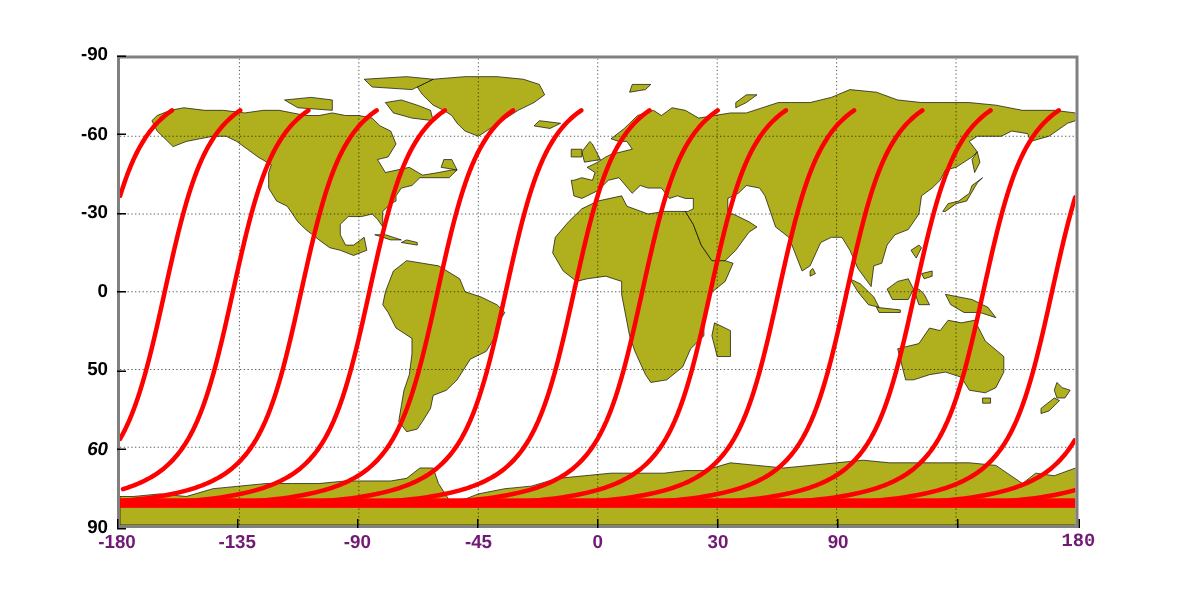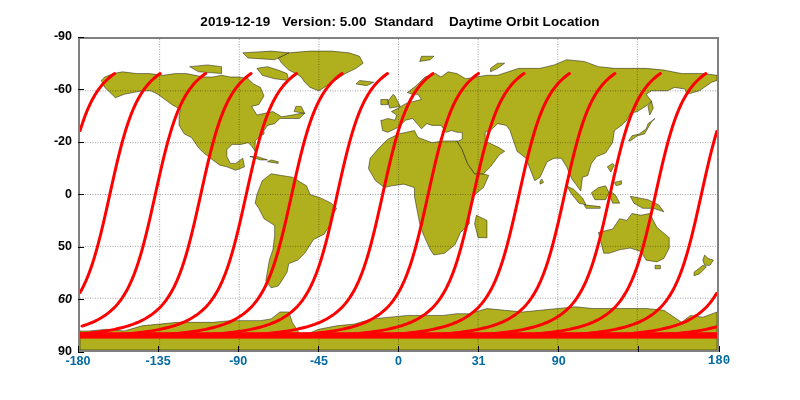--- a/index.html
+++ b/index.html
@@ -28,31 +28,30 @@
     display:block;
   }
 
   
   .ytick{
     position:absolute; right:722px; 
     font-size:12.5px; font-weight:bold; color:#000;
     text-align:right; white-space:nowrap;
   }
   .xtick{
-    position:absolute; font-size:12.5px; font-weight:bold; color:#0369a1;
+    position:absolute; font-size:12.5px; font-weight:bold; color:#701a75;
     text-align:center; white-space:nowrap;
   }
   .tickmark{position:absolute;background:#000;}
 </style>
 </head>
 <body>
 
 <div id="root">
 
-  <div id="title">2019-12-19   Version: 5.00  Standard    Daytime Orbit Location</div>
 
   <div id="plot">
     <div id="plotinner">
       <svg id="mapsvg" viewBox="0 0 360 180" preserveAspectRatio="none">
           <polygon points="0.00,180.00 360.00,180.00 360.00,158.00 352.00,161.00 345.00,160.00 340.00,164.00 330.00,157.00 320.00,156.00 308.00,156.00 300.00,156.00 290.00,156.00 280.00,155.00 270.00,156.00 260.00,157.00 250.00,158.00 240.00,157.00 230.00,156.00 220.00,159.00 213.00,159.00 205.00,160.00 195.00,160.00 185.00,160.00 175.00,161.00 165.00,162.00 155.00,165.00 145.00,166.00 135.00,168.00 125.00,172.00 120.00,164.00 118.00,158.00 113.00,158.00 108.00,162.00 102.00,163.00 95.00,163.00 85.00,163.00 75.00,164.00 65.00,164.00 55.00,164.00 45.00,165.00 35.00,166.00 25.00,169.00 15.00,168.00 5.00,169.00 0.00,169.00" fill="#b0b01e" stroke="#000000" stroke-width="0.45" stroke-linejoin="round" vector-effect="non-scaling-stroke"></polygon>
           <polygon points="12.00,24.00 14.00,22.00 19.00,20.00 24.00,19.00 32.00,20.00 39.00,20.00 47.00,21.00 54.00,20.00 60.00,20.00 65.00,21.00 70.00,22.00 75.00,22.00 80.00,21.00 85.00,22.00 90.00,22.00 95.00,23.00 98.00,26.00 102.00,28.00 104.00,33.00 101.00,38.00 97.00,39.00 100.00,44.00 109.00,42.00 114.00,45.00 120.00,44.00 125.00,43.00 127.00,43.00 124.00,46.00 117.00,46.00 113.00,46.00 110.00,49.00 106.00,50.00 104.00,53.00 104.00,55.00 102.00,56.00 99.00,59.00 99.00,65.00 97.00,62.00 95.00,60.00 91.00,61.00 86.00,61.00 83.00,64.00 83.00,68.00 85.00,72.00 88.00,72.00 92.00,69.00 93.00,74.00 88.00,76.00 83.00,74.00 79.00,73.00 75.00,70.00 70.00,66.00 67.00,63.00 65.00,60.00 63.00,57.00 59.00,55.00 56.00,50.00 56.00,44.00 57.00,41.00 52.00,38.00 48.00,35.00 44.00,32.00 40.00,30.00 35.00,30.00 30.00,31.00 25.00,32.00 20.00,34.00 17.00,31.00 14.00,28.00 12.00,24.00" fill="#b0b01e" stroke="#000000" stroke-width="0.45" stroke-linejoin="round" vector-effect="non-scaling-stroke"></polygon>
           <polygon points="135.00,30.00 130.00,28.00 127.00,25.00 125.00,22.00 122.00,20.00 118.00,18.00 114.00,14.00 112.00,11.00 118.00,8.00 130.00,7.00 142.00,7.00 152.00,8.00 158.00,10.00 160.00,14.00 156.00,17.00 150.00,20.00 144.00,24.00 138.00,28.00 135.00,30.00" fill="#b0b01e" stroke="#000000" stroke-width="0.45" stroke-linejoin="round" vector-effect="non-scaling-stroke"></polygon>
           <polygon points="118.00,24.00 110.00,23.00 103.00,21.00 100.00,17.00 106.00,16.00 112.00,18.00 117.00,20.00 118.00,24.00" fill="#b0b01e" stroke="#000000" stroke-width="0.45" stroke-linejoin="round" vector-effect="non-scaling-stroke"></polygon>
           <polygon points="80.00,20.00 67.00,19.00 62.00,16.00 72.00,15.00 80.00,16.00 80.00,20.00" fill="#b0b01e" stroke="#000000" stroke-width="0.45" stroke-linejoin="round" vector-effect="non-scaling-stroke"></polygon>
           <polygon points="110.00,12.00 95.00,11.00 92.00,8.00 108.00,7.00 118.00,8.00 110.00,12.00" fill="#b0b01e" stroke="#000000" stroke-width="0.45" stroke-linejoin="round" vector-effect="non-scaling-stroke"></polygon>
@@ -124,39 +123,39 @@
 
   <div id="yticks">
       <div class="ytick" style="left: 28px; width: 44px; right: auto; top: 344px;">90</div>
       <div class="tickmark" style="left: 78px; top: 351.5px; width: 6px; height: 1px;"></div>
       <div class="ytick" style="left: 28px; width: 44px; right: auto; top: 291.5px; font-style: italic;">60</div>
       <div class="tickmark" style="left: 78px; top: 299px; width: 6px; height: 1px;"></div>
       <div class="ytick" style="left: 28px; width: 44px; right: auto; top: 239px;">50</div>
       <div class="tickmark" style="left: 78px; top: 246.5px; width: 6px; height: 1px;"></div>
       <div class="ytick" style="left: 28px; width: 44px; right: auto; top: 186.5px;">0</div>
       <div class="tickmark" style="left: 78px; top: 194px; width: 6px; height: 1px;"></div>
-      <div class="ytick" style="left: 28px; width: 44px; right: auto; top: 134px;">-20</div>
+      <div class="ytick" style="left: 28px; width: 44px; right: auto; top: 134px;">-30</div>
       <div class="tickmark" style="left: 78px; top: 141.5px; width: 6px; height: 1px;"></div>
       <div class="ytick" style="left: 28px; width: 44px; right: auto; top: 81.5px;">-60</div>
       <div class="tickmark" style="left: 78px; top: 89px; width: 6px; height: 1px;"></div>
       <div class="ytick" style="left: 28px; width: 44px; right: auto; top: 29px;">-90</div>
       <div class="tickmark" style="left: 78px; top: 36.5px; width: 6px; height: 1px;"></div>
     </div>
   <div id="xticks">
       <div class="xtick" style="left: 48px; width: 60px; top: 354px;">-180</div>
       <div class="tickmark" style="left: 77.5px; top: 346px; width: 1px; height: 6px;"></div>
       <div class="xtick" style="left: 128.125px; width: 60px; top: 354px;">-135</div>
       <div class="tickmark" style="left: 157.625px; top: 346px; width: 1px; height: 6px;"></div>
       <div class="xtick" style="left: 208.25px; width: 60px; top: 354px;">-90</div>
       <div class="tickmark" style="left: 237.75px; top: 346px; width: 1px; height: 6px;"></div>
       <div class="xtick" style="left: 289px; width: 60px; top: 354px;">-45</div>
       <div class="tickmark" style="left: 317.875px; top: 346px; width: 1px; height: 6px;"></div>
       <div class="xtick" style="left: 368.5px; width: 60px; top: 354px;">0</div>
       <div class="tickmark" style="left: 398px; top: 346px; width: 1px; height: 6px;"></div>
-      <div class="xtick" style="left: 448.625px; width: 60px; top: 354px;">31</div>
+      <div class="xtick" style="left: 448.625px; width: 60px; top: 354px;">30</div>
       <div class="tickmark" style="left: 478.125px; top: 346px; width: 1px; height: 6px;"></div>
       <div class="xtick" style="left: 528.75px; width: 60px; top: 354px;">90</div>
       <div class="tickmark" style="left: 558.25px; top: 346px; width: 1px; height: 6px;"></div>
       <div class="xtick" style="left: 608.875px; width: 60px; top: 354px; margin-top: 44px;">135</div>
       <div class="tickmark" style="left: 638.375px; top: 346px; width: 1px; height: 6px;"></div>
       <div class="xtick" style="left: 689px; width: 60px; top: 354px; font-family: Liberation Mono, monospace;">180</div>
       <div class="tickmark" style="left: 718.5px; top: 346px; width: 1px; height: 6px;"></div>
     </div>
 
 </div>

